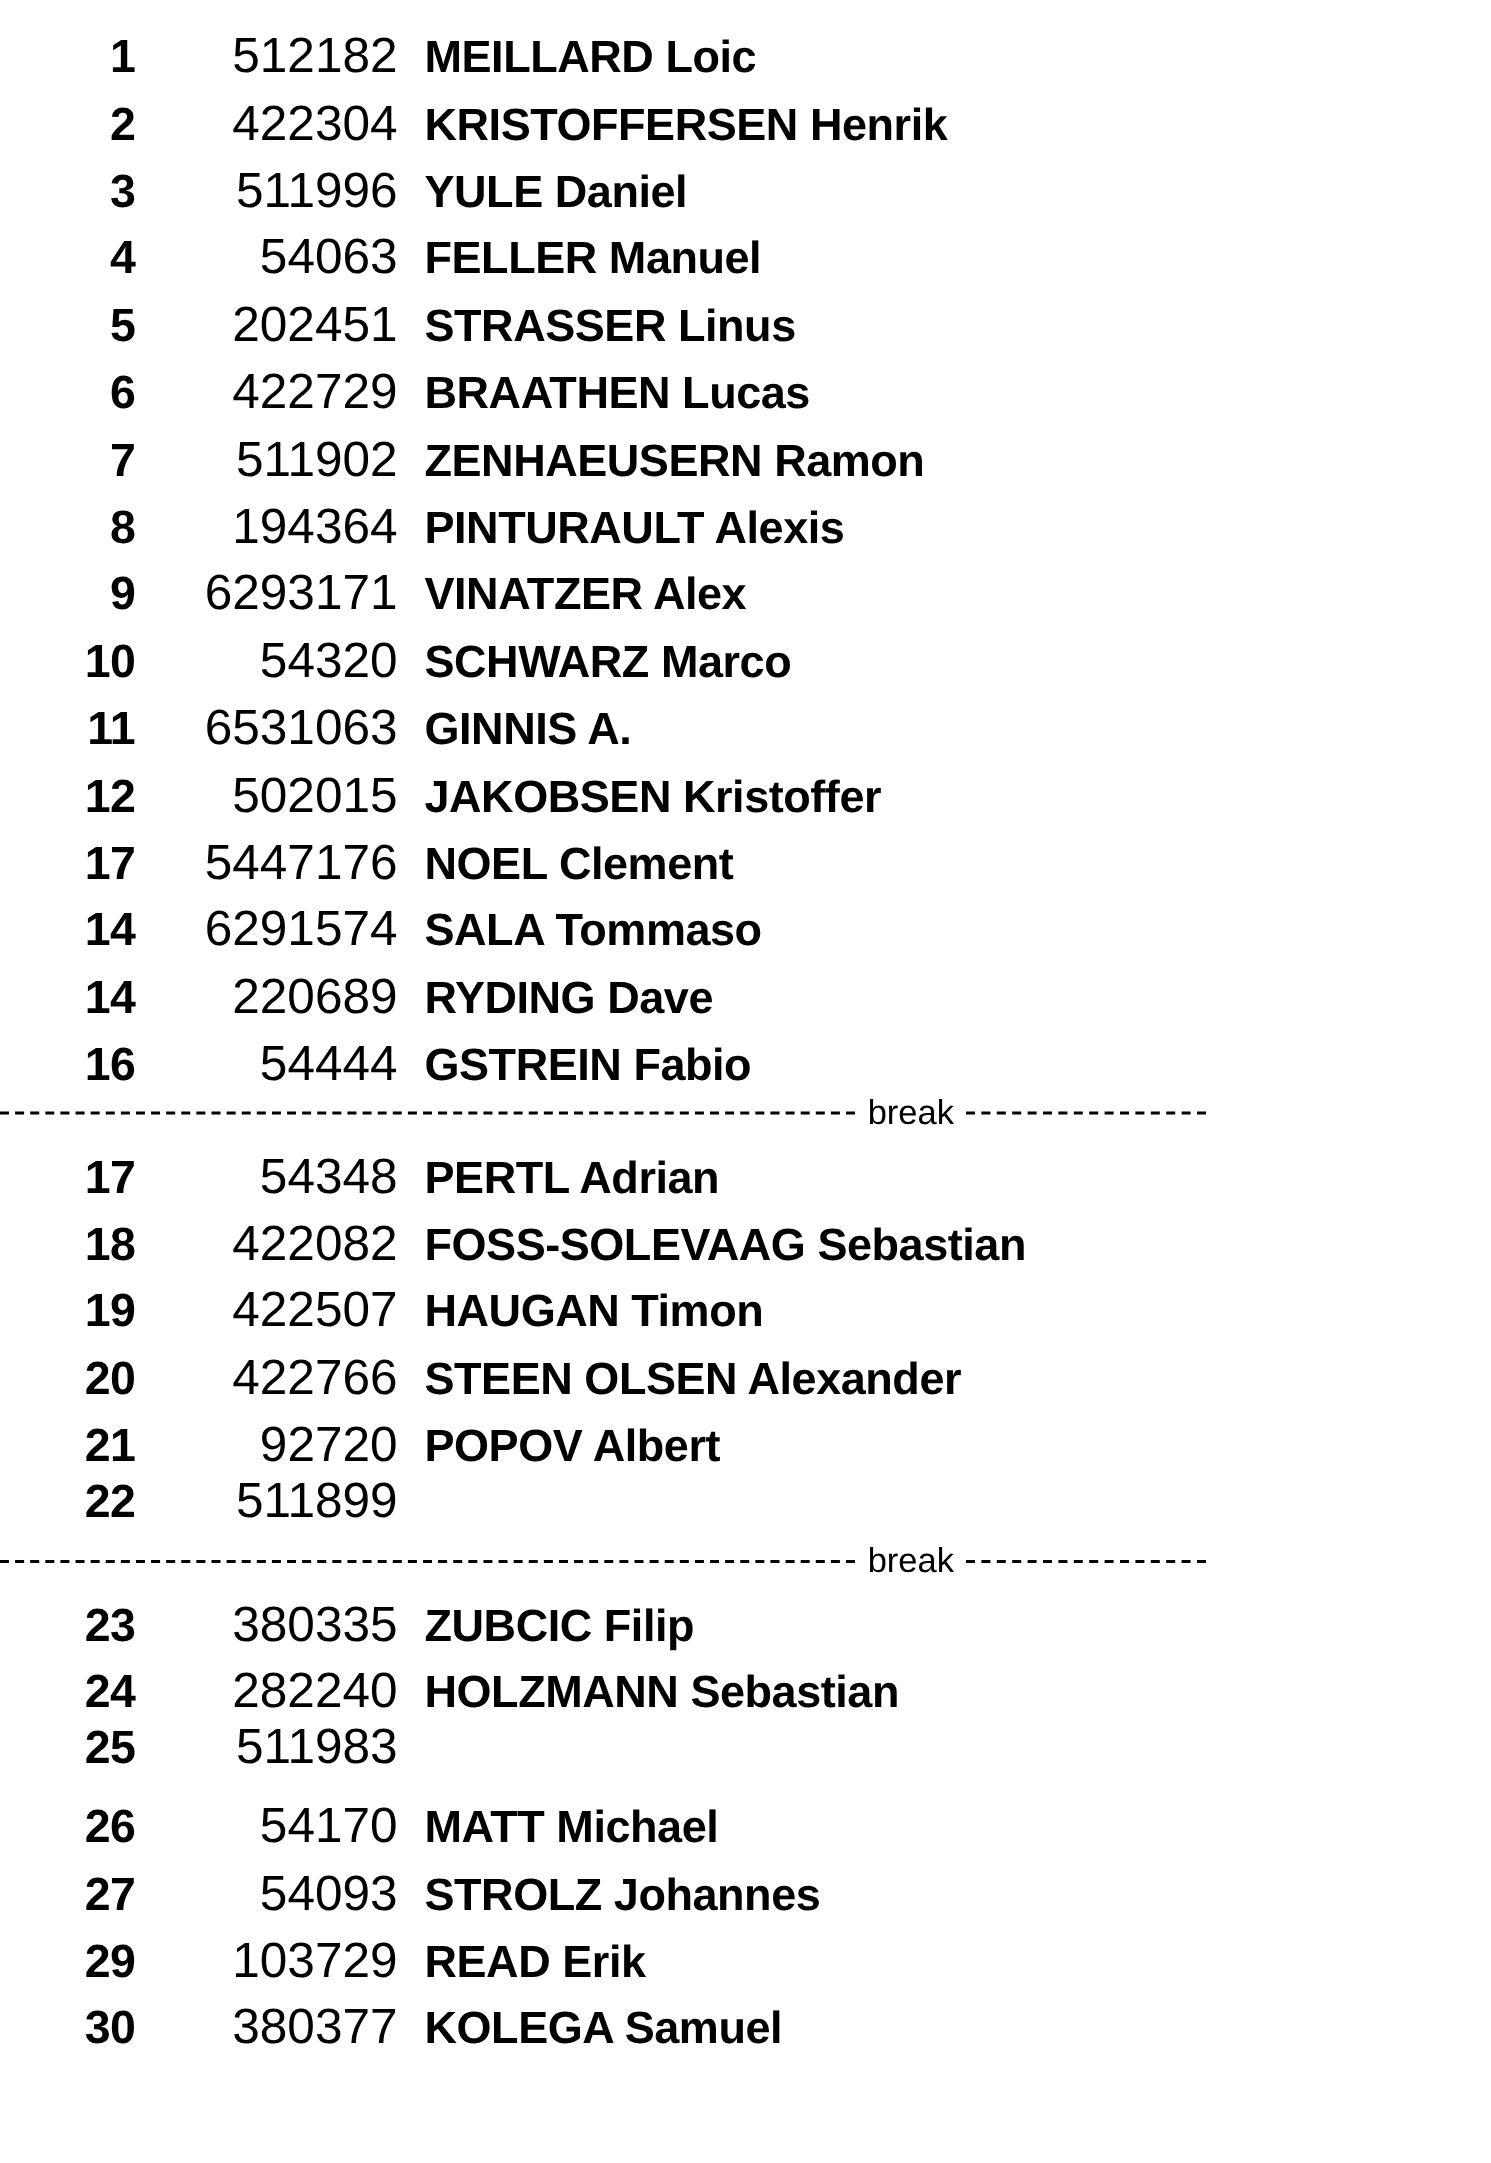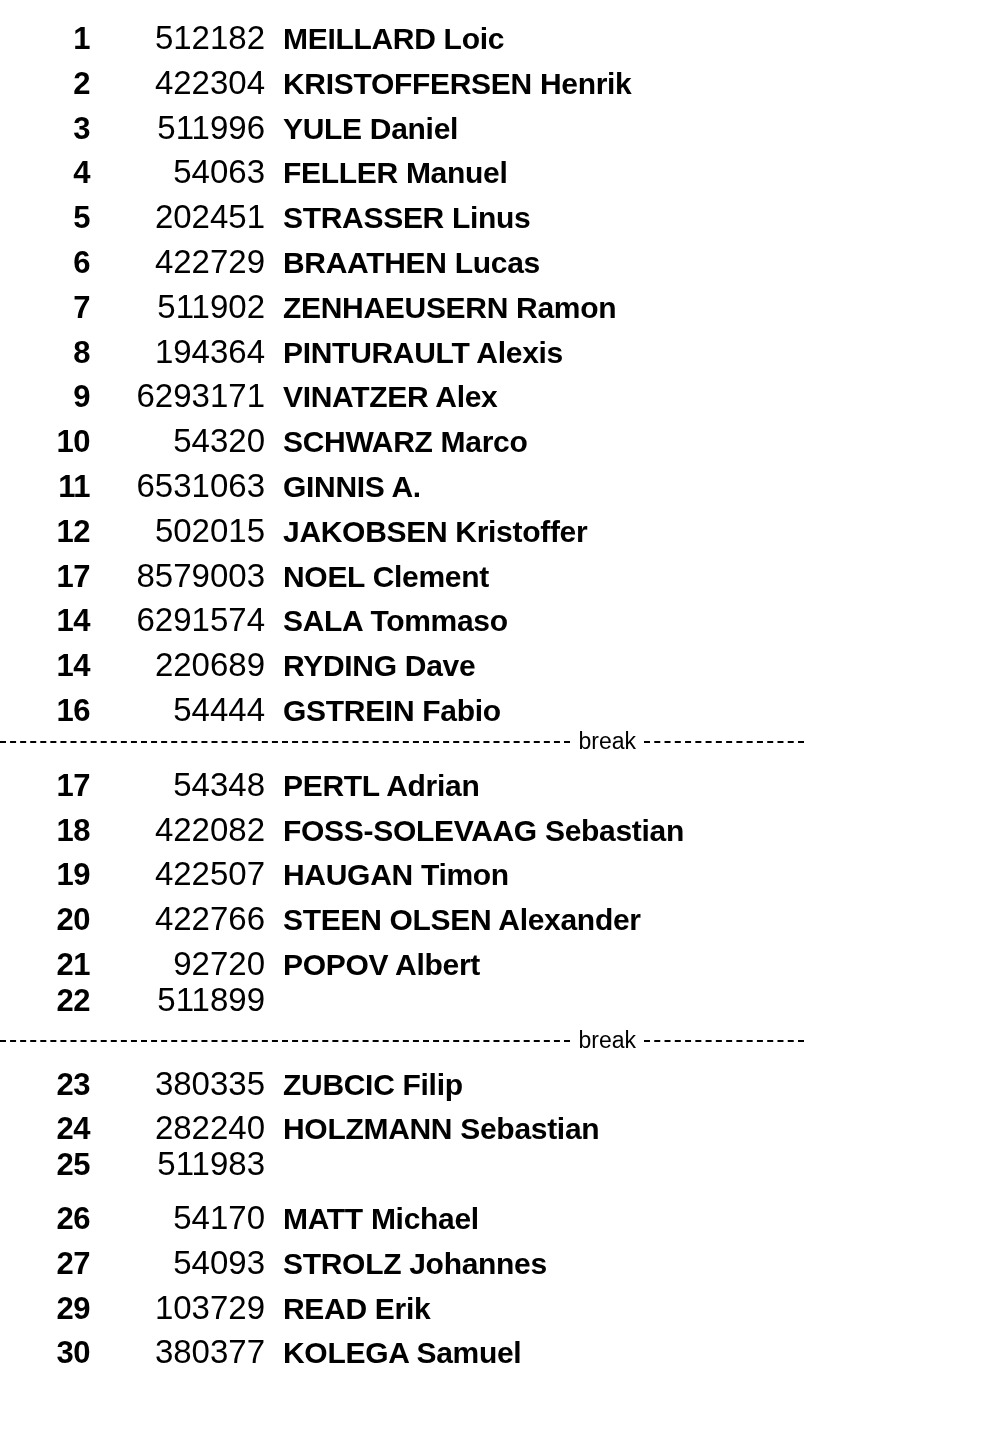--- a/index.html
+++ b/index.html
@@ -138,21 +138,21 @@
   </div>
 
   <div class="row">
     <div class="rank">12</div>
     <div class="bib">502015</div>
     <div class="name">JAKOBSEN Kristoffer</div>
   </div>
 
   <div class="row">
     <div class="rank">17</div>
-    <div class="bib">8579003</div>
+    <div class="bib">5447176</div>
     <div class="name">NOEL Clement</div>
   </div>
 
   <div class="row">
     <div class="rank">14</div>
     <div class="bib">6291574</div>
     <div class="name">SALA Tommaso</div>
   </div>
 
   <div class="row">

